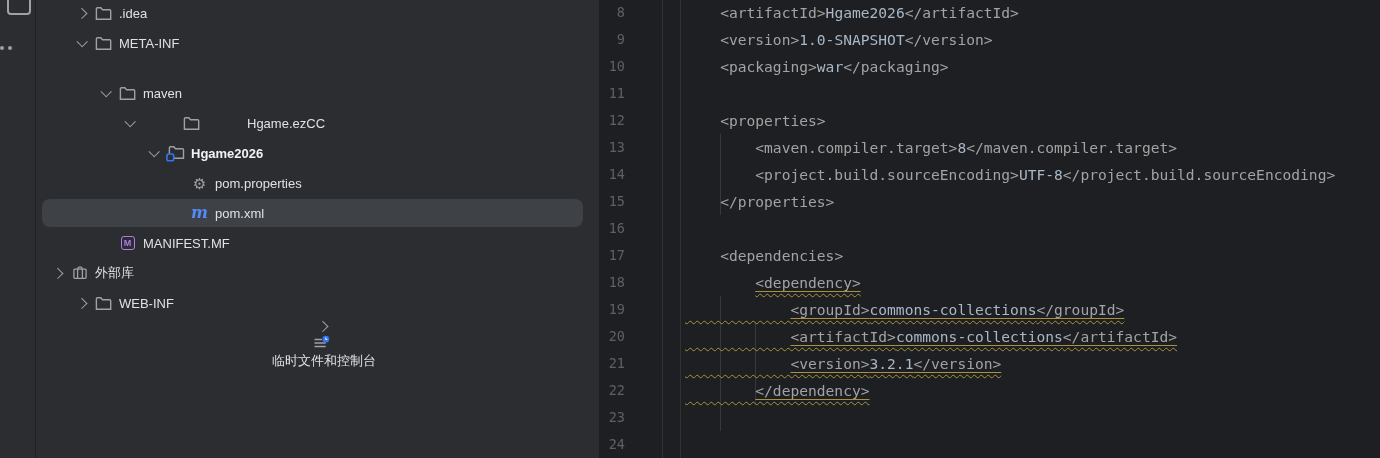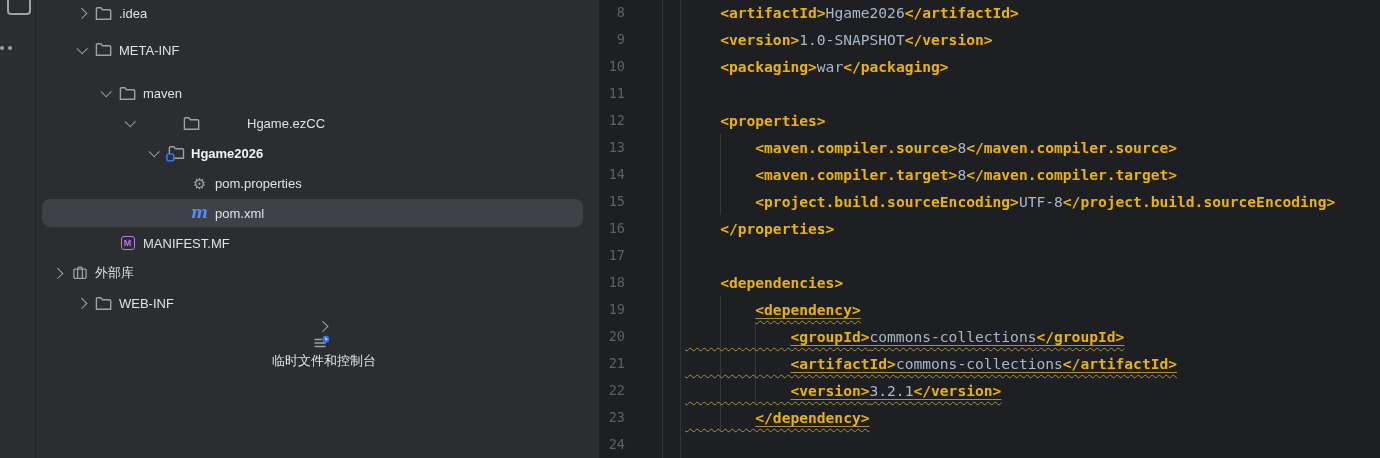--- a/index.html
+++ b/index.html
@@ -46,21 +46,21 @@
   .guide.g0{left:81px;top:0;bottom:0;background:#2f3237;}
   .guide.g4a{left:calc(86px + 4ch);top:134px;height:81px;}
   .guide.g4b{left:calc(86px + 4ch);top:296px;height:135px;}
   .guide.g8{left:calc(86px + 8ch);top:323px;height:81px;}
   .editor{font-size:14.6px;}
   .gutter{position:absolute;left:0;top:-1px;width:26px;text-align:right;}
   .lnum{height:27px;line-height:27px;font-size:13.5px;color:#5c6167;}
   .codearea{position:absolute;left:0;top:-1px;right:0;}
   .cline{height:27px;line-height:27px;white-space:pre;padding-left:86px;}
   .c-pl{color:#bcbec4;}
-  .c-tag{color:#eab308;font-weight:bold;}
+  .c-tag{color:#a3a3a3;}
   .c-val{color:#a9b7c6;}
   .uwavy{text-decoration-line:underline;text-decoration-style:wavy;
          text-decoration-color:#a9923f;text-decoration-thickness:1px;
          text-underline-offset:4.5px;text-decoration-skip-ink:none;}
   .usolid{text-decoration-line:underline;text-decoration-style:solid;
           text-decoration-color:#a9923f;text-decoration-thickness:1px;
           text-underline-offset:2.5px;text-decoration-skip-ink:none;}
 </style>
 </head>
 <body>
@@ -81,21 +81,21 @@
           <span class="chevslot">
             <span class="chev collapsed"></span>
           </span>
           <span class="iconslot">
             <svg width="17" height="15" viewBox="0 0 17 15">
               <path d="M1.4 13.2 V2.8 a1.1 1.1 0 0 1 1.1-1.1 h3.3 l1.7 2 h7.1 a1.1 1.1 0 0 1 1.1 1.1 v8.4 z" fill="none" stroke="#9da1a8" stroke-width="1.4"></path>
             </svg>
           </span>
           <span class="tlabel">.idea</span>
         </div>
-        <div class="trow" style="padding-left: 37px; align-items: flex-end;">
+        <div class="trow" style="padding-left: 37px;">
           <span class="chevslot">
             <span class="chev expanded"></span>
           </span>
           <span class="iconslot">
             <svg width="17" height="15" viewBox="0 0 17 15">
               <path d="M1.4 13.2 V2.8 a1.1 1.1 0 0 1 1.1-1.1 h3.3 l1.7 2 h7.1 a1.1 1.1 0 0 1 1.1 1.1 v8.4 z" fill="none" stroke="#9da1a8" stroke-width="1.4"></path>
             </svg>
           </span>
           <span class="tlabel">META-INF</span>
         </div>
@@ -220,21 +220,20 @@
         <div class="lnum">22</div>
         <div class="lnum">23</div>
         <div class="lnum">24</div>
       </div>
     <div class="codearea" id="codearea">
         <div class="cline"><span class="c-pl">    </span><span class="c-tag">&lt;artifactId&gt;</span><span class="c-val">Hgame2026</span><span class="c-tag">&lt;/artifactId&gt;</span></div>
         <div class="cline"><span class="c-pl">    </span><span class="c-tag">&lt;version&gt;</span><span class="c-val">1.0-SNAPSHOT</span><span class="c-tag">&lt;/version&gt;</span></div>
         <div class="cline"><span class="c-pl">    </span><span class="c-tag">&lt;packaging&gt;</span><span class="c-val">war</span><span class="c-tag">&lt;/packaging&gt;</span></div>
         <div class="cline"></div>
         <div class="cline"><span class="c-pl">    </span><span class="c-tag">&lt;properties&gt;</span></div>
-        <div class="cline"><span class="c-pl">        </span><span class="c-tag">&lt;maven.compiler.source&gt;</span><span class="c-val">8</span><span class="c-tag">&lt;/maven.compiler.source&gt;</span></div>
         <div class="cline"><span class="c-pl">        </span><span class="c-tag">&lt;maven.compiler.target&gt;</span><span class="c-val">8</span><span class="c-tag">&lt;/maven.compiler.target&gt;</span></div>
         <div class="cline"><span class="c-pl">        </span><span class="c-tag">&lt;project.build.sourceEncoding&gt;</span><span class="c-val">UTF-8</span><span class="c-tag">&lt;/project.build.sourceEncoding&gt;</span></div>
         <div class="cline"><span class="c-pl">    </span><span class="c-tag">&lt;/properties&gt;</span></div>
         <div class="cline"></div>
         <div class="cline"><span class="c-pl">    </span><span class="c-tag">&lt;dependencies&gt;</span></div>
         <div class="cline"><span class="c-pl">        </span><span class="uwavy"><span class="usolid"><span class="c-tag">&lt;dependency&gt;</span></span></span></div>
         <div class="cline"><span class="uwavy"><span class="c-pl">            </span><span class="usolid"><span class="c-tag">&lt;groupId&gt;</span><span class="c-val">commons-collections</span><span class="c-tag">&lt;/groupId&gt;</span></span></span></div>
         <div class="cline"><span class="uwavy"><span class="c-pl">            </span><span class="usolid"><span class="c-tag">&lt;artifactId&gt;</span><span class="c-val">commons-collections</span><span class="c-tag">&lt;/artifactId&gt;</span></span></span></div>
         <div class="cline"><span class="uwavy"><span class="c-pl">            </span><span class="usolid"><span class="c-tag">&lt;version&gt;</span><span class="c-val">3.2.1</span><span class="c-tag">&lt;/version&gt;</span></span></span></div>
         <div class="cline"><span class="uwavy"><span class="c-pl">        </span><span class="usolid"><span class="c-tag">&lt;/dependency&gt;</span></span></span></div>

